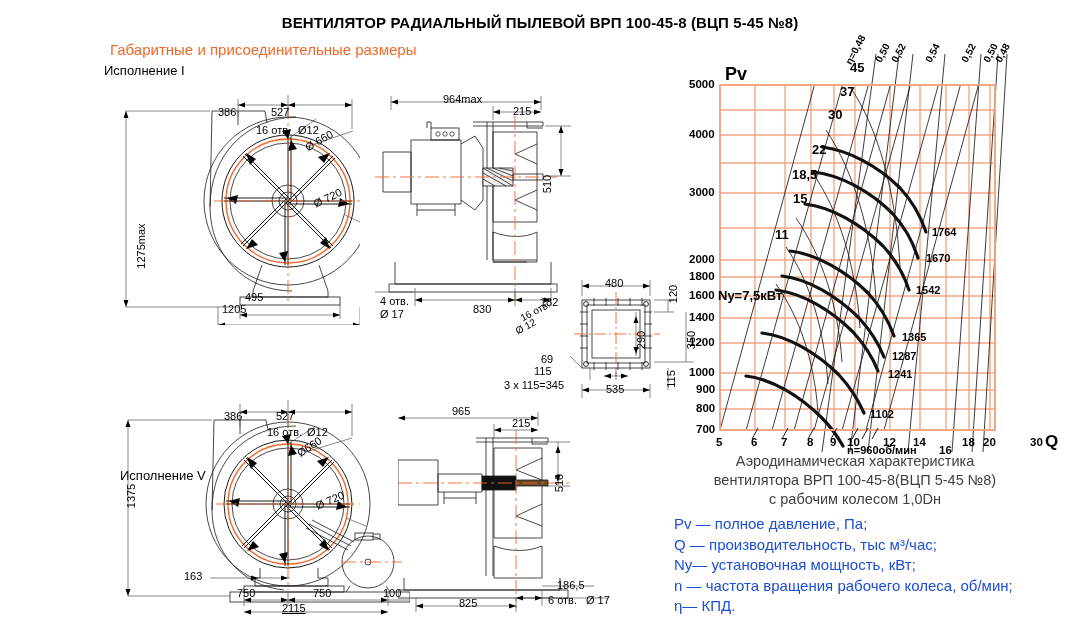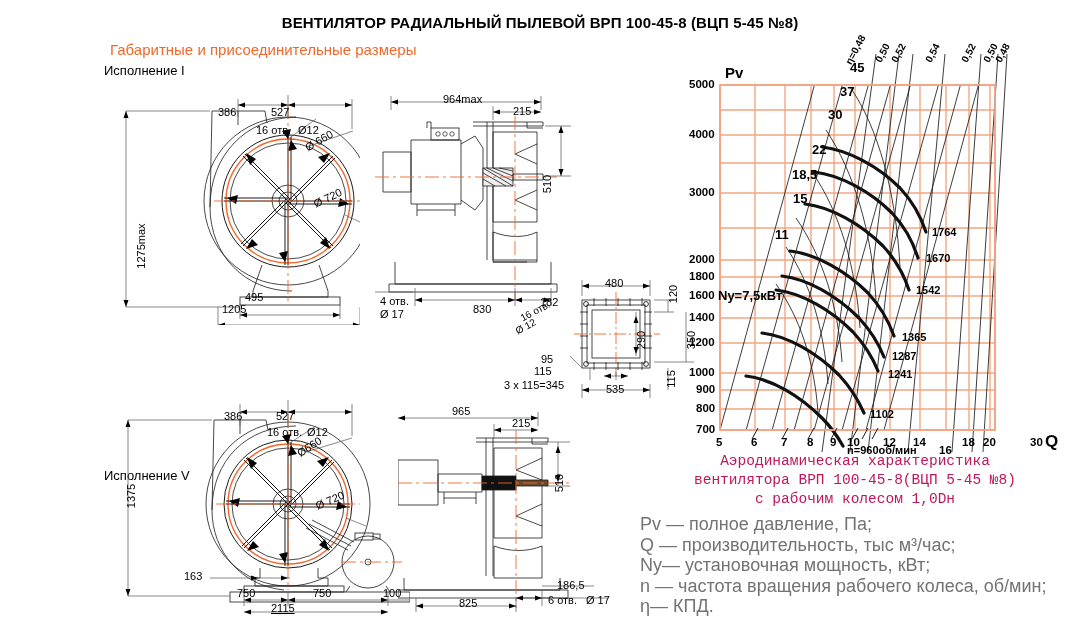--- a/index.html
+++ b/index.html
@@ -25,36 +25,36 @@
   .pw-lbl{font-size:13px;font-weight:bold;white-space:nowrap;}
   .cv-lbl{font-size:11px;font-weight:bold;white-space:nowrap;}
   .eta-lbl{
     font-size:10px;font-weight:bold;white-space:nowrap;
     transform-origin:0 50%;
   }
   .legend{
     left:640px;top:452px;width:430px;
   }
   .legend .lgtitle{
-    color:#be185d;font-size:14.5px;text-align:center;line-height:19px;font-family:Liberation Mono, monospace;
+    color:#404040;font-size:14.5px;text-align:center;line-height:19px;
   }
   .legend .lgline{
-    font-size:18px;color:#737373;line-height:20.5px;
+    font-size:15px;color:#1d4ed8;line-height:20.5px;margin-left:34px;
     white-space:nowrap;
   }
   svg{display:block;}
 </style>
 </head>
 <body>
 
 <div class="abs ttl">ВЕНТИЛЯТОР РАДИАЛЬНЫЙ ПЫЛЕВОЙ ВРП 100-45-8 (ВЦП 5-45 №8)</div>
 <div class="abs subttl">Габаритные и присоединительные размеры</div>
 
 <div class="abs ispol" style="left:104px;top:63px;">Исполнение I</div>
-<div class="abs ispol" style="left:104px;top:468px;">Исполнение V</div>
+<div class="abs ispol" style="left:120px;top:468px;">Исполнение V</div>
 
 <svg class="abs" style="left:110px;top:95px;" width="250" height="230" viewBox="0 0 250 230">
   <g stroke="#1a1a1a" fill="none" stroke-width="0.8">
 
     <path d="M128 30 L128 16 L102 16 L100 112 M100 112 C100 160 135 196 182 196"></path>
     <path d="M128 16 L155 16 L157 28"></path>
     <circle cx="178" cy="106" r="84"></circle>
     <path d="M100 112 C100 60 136 23 186 22"></path>
 
     <path d="M152 170 L143 196 L143 202 L218 202 L218 196 L209 170"></path>
@@ -292,21 +292,21 @@
     <polygon points="66,44 63.5,51 68.5,51"></polygon>
     <polygon points="66,82 63.5,75 68.5,75"></polygon>
   </g>
 </svg>
 <div class="abs dimtxt" style="left:605px;top:277px;">480</div>
 <div class="abs dimtxt" style="left:664px;top:288px;transform:rotate(-90deg);transform-origin:50% 50%;">120</div>
 <div class="abs dimtxt" style="left:632px;top:334px;transform:rotate(-90deg);transform-origin:50% 50%;">290</div>
 <div class="abs dimtxt" style="left:682px;top:334px;transform:rotate(-90deg);transform-origin:50% 50%;">350</div>
 <div class="abs dimtxt" style="left:662px;top:373px;transform:rotate(-90deg);transform-origin:50% 50%;">115</div>
 <div class="abs dimtxt" style="left:606px;top:383px;">535</div>
-<div class="abs dimtxt" style="left:541px;top:353px;">95</div>
+<div class="abs dimtxt" style="left:541px;top:353px;">69</div>
 <div class="abs dimtxt" style="left:534px;top:365px;">115</div>
 <div class="abs dimtxt" style="left:504px;top:379px;">3 x 115=345</div>
 <div class="abs dimtxt sm" style="left:521px;top:313px;transform:rotate(-28deg);transform-origin:0 50%;">16 отв.</div>
 <div class="abs dimtxt sm" style="left:516px;top:326px;transform:rotate(-28deg);transform-origin:0 50%;">Ø 12</div>
 
 <svg class="abs" style="left:110px;top:400px;" width="300" height="215" viewBox="0 0 300 215">
   <g stroke="#1a1a1a" fill="none" stroke-width="0.8">
     <path d="M130 34 L130 20 L104 20 L102 110 M102 110 C102 152 132 186 174 190"></path>
     <path d="M130 20 L156 20 L158 30"></path>
     <circle cx="178" cy="104" r="82"></circle>
@@ -410,21 +410,21 @@
 <div class="abs dimtxt" style="left:224px;top:410px;">386</div>
 <div class="abs dimtxt" style="left:276px;top:410px;">527</div>
 <div class="abs dimtxt" style="left:267px;top:426px;">16 отв.</div>
 <div class="abs dimtxt" style="left:307px;top:426px;">Ø12</div>
 <div class="abs dimtxt" style="left:298px;top:448px;transform:rotate(-33deg);transform-origin:0 50%;">Ø660</div>
 <div class="abs dimtxt" style="left:316px;top:500px;transform:rotate(-23deg);transform-origin:0 50%;">Ø 720</div>
 <div class="abs dimtxt" style="left:119px;top:490px;transform:rotate(-90deg);transform-origin:50% 50%;">1375</div>
 <div class="abs dimtxt" style="left:184px;top:570px;">163</div>
 <div class="abs dimtxt" style="left:237px;top:587px;">750</div>
 <div class="abs dimtxt" style="left:313px;top:587px;">750</div>
-<div class="abs dimtxt" style="left:271px;top:602px;text-decoration:underline;">2115</div>
+<div class="abs dimtxt" style="left:282px;top:602px;text-decoration:underline;">2115</div>
 <div class="abs dimtxt" style="left:383px;top:587px;">100</div>
 
 <svg class="abs" style="left:398px;top:400px;" width="215" height="212" viewBox="0 0 215 212">
   <g stroke="#1a1a1a" fill="none" stroke-width="0.8">
 
     <path d="M0 60 L0 105 L40 105 L40 60 Z"></path>
     <path d="M40 74 L84 74 L84 92 L40 92 Z"></path>
     <path d="M46 92 L46 104 M78 92 L78 104 M46 98 L78 98"></path>
 
     <path d="M88 38 L88 176 M95 38 L95 176"></path>
@@ -476,21 +476,21 @@
 <div class="abs dimtxt" style="left:452px;top:405px;">965</div>
 <div class="abs dimtxt" style="left:512px;top:417px;">215</div>
 <div class="abs dimtxt" style="left:550px;top:477px;transform:rotate(-90deg);transform-origin:50% 50%;">510</div>
 <div class="abs dimtxt" style="left:459px;top:597px;">825</div>
 <div class="abs dimtxt" style="left:557px;top:579px;">186,5</div>
 <div class="abs dimtxt" style="left:548px;top:594px;">6 отв.</div>
 <div class="abs dimtxt" style="left:586px;top:594px;">Ø 17</div>
 
 <div class="abs chart-wrap">
 
-  <div class="abs axis-lbl" style="left:25px;top:32px;font-size:15px;">Pv</div>
+  <div class="abs axis-lbl" style="left:25px;top:32px;font-size:18px;">Pv</div>
 
   <div class="abs axis-lbl" style="left:345px;top:400px;font-size:17px;">Q</div>
 
   <svg width="380" height="420" viewBox="0 0 380 420">
     <defs>
       <clipPath id="plotclip">
           <rect x="20" y="53" width="275" height="345"></rect>
         </clipPath>
     </defs>
 

